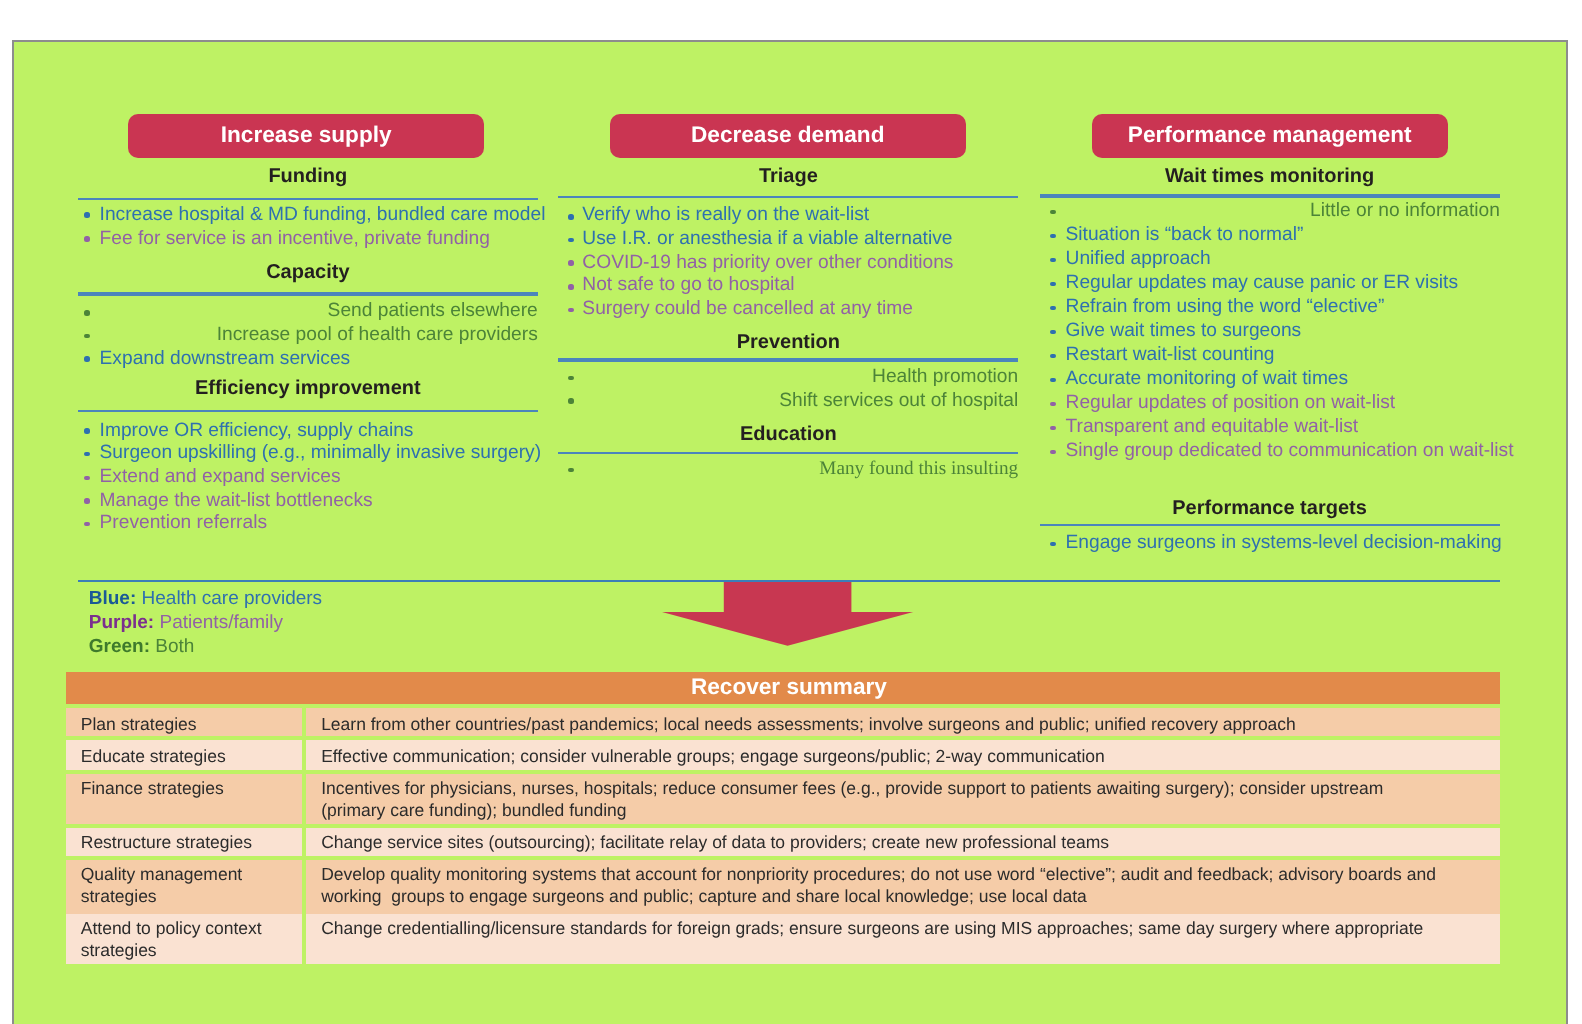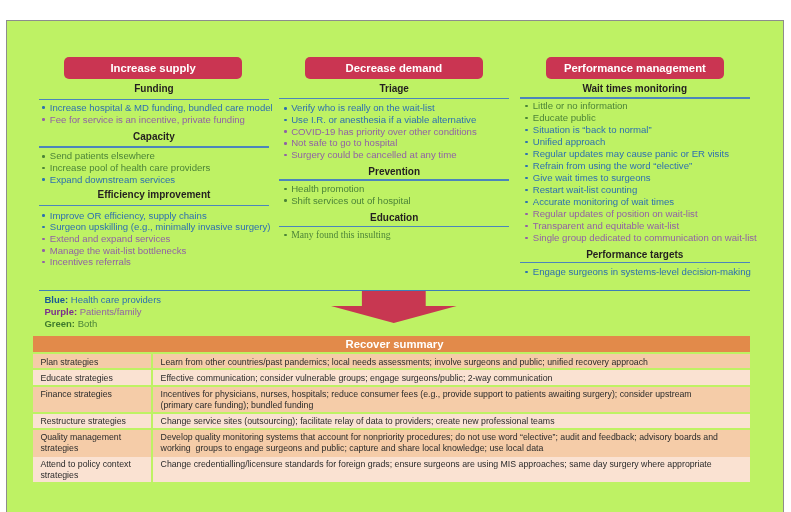--- a/index.html
+++ b/index.html
@@ -15,21 +15,21 @@
             color:#ffffff;font-weight:bold;font-size:11.3px;display:flex;
             align-items:center;justify-content:center;}
   .sec-head{position:absolute;font-weight:bold;font-size:10.0px;color:#231f20;
             text-align:center;left:0;right:0;height:11px;line-height:11px;}
   .rule{position:absolute;height:1.4px;background:#4b85bc;left:0;right:0;}
   ul.items{list-style:none;margin:0;padding:0;position:absolute;left:0;right:0;}
   ul.items li{font-size:9.6px;position:relative;white-space:nowrap;}
   ul.items li .bul{position:absolute;top:50%;margin-top:-1.25px;
                    width:2.5px;height:2.5px;
                    border-radius:50%;background:currentColor;font-size:0;}
-  .c-blue{color:#2e70b0;} .c-purple{color:#9161a6;} .c-green{color:#4c8438;}
+  .c-blue{color:#2e70b0;} .c-purple{color:#9161a6;} .c-green{color:#4c8438;text-align:right;}
 
   #legend{position:absolute;}
   #legend .lrule{position:absolute;height:1.2px;background:#3b7eb8;left:0;right:0;top:0;z-index:5;}
   #legend .lrow{position:absolute;font-size:9.5px;line-height:11.7px;white-space:nowrap;left:0;}
   #legend .lrow b{font-weight:bold;}
   .lb-blue{color:#1a5a96;} .lb-purple{color:#7b2f8e;} .lb-green{color:#3e7a2c;}
 
   #arrow{position:absolute;}
   #summary{position:absolute;}
   #summary .shead{position:absolute;left:0;right:0;background:#e28a4a;color:#ffffff;
@@ -67,21 +67,21 @@
     </ul>
   </div>
   <div class="sec" style="position:absolute;left:0;right:0;top:0;">
     <div class="sec-head" style="top:168.10px;">Efficiency improvement</div>
     <div class="rule" style="top:183.70px;"></div>
     <ul class="items" style="top:188.66px;line-height:11.65px;">
       <li class="c-blue" style="padding-left:10.80px;"><span class="bul" style="left:3.35px;"></span><span>Improve OR efficiency, supply chains</span></li>
       <li class="c-blue" style="padding-left:10.80px;"><span class="bul" style="left:3.35px;"></span><span>Surgeon upskilling (e.g., minimally invasive surgery)</span></li>
       <li class="c-purple" style="padding-left:10.80px;"><span class="bul" style="left:3.35px;"></span><span>Extend and expand services</span></li>
       <li class="c-purple" style="padding-left:10.80px;"><span class="bul" style="left:3.35px;"></span><span>Manage the wait-list bottlenecks</span></li>
-      <li class="c-purple" style="padding-left:10.80px;"><span class="bul" style="left:3.35px;"></span><span>Incentives referrals</span></li>
+      <li class="c-purple" style="padding-left:10.80px;"><span class="bul" style="left:3.35px;"></span><span>Prevention referrals</span></li>
     </ul>
   </div>
 </div>
 <div class="col" style="left:272.4px;top:0;width:229.8px;height:262px;">
   <div class="coltitle" style="left:25.6px;top:36.0px;width:178.0px;">Decrease demand</div>
   <div class="sec" style="position:absolute;left:0;right:0;top:0;">
     <div class="sec-head" style="top:61.60px;">Triage</div>
     <div class="rule" style="top:76.80px;"></div>
     <ul class="items" style="top:81.44px;line-height:11.67px;">
       <li class="c-blue" style="padding-left:11.90px;"><span class="bul" style="left:5.05px;"></span><span>Verify who is really on the wait-list</span></li>
@@ -107,21 +107,20 @@
     </ul>
   </div>
 </div>
 <div class="col" style="left:512.7px;top:0;width:230.4px;height:262px;">
   <div class="coltitle" style="left:26.2px;top:36.0px;width:178.2px;">Performance management</div>
   <div class="sec" style="position:absolute;left:0;right:0;top:0;">
     <div class="sec-head" style="top:62.10px;">Wait times monitoring</div>
     <div class="rule" style="top:76.30px;"></div>
     <ul class="items" style="top:78.78px;line-height:12.00px;">
       <li class="c-green" style="padding-left:13.20px;"><span class="bul" style="left:5.45px;"></span><span>Little or no information</span></li>
-      <li class="c-green" style="padding-left:13.20px;"><span class="bul" style="left:5.45px;"></span><span>Educate public</span></li>
       <li class="c-blue" style="padding-left:13.20px;"><span class="bul" style="left:5.45px;"></span><span>Situation is “back to normal”</span></li>
       <li class="c-blue" style="padding-left:13.20px;"><span class="bul" style="left:5.45px;"></span><span>Unified approach</span></li>
       <li class="c-blue" style="padding-left:13.20px;"><span class="bul" style="left:5.45px;"></span><span>Regular updates may cause panic or ER visits</span></li>
       <li class="c-blue" style="padding-left:13.20px;"><span class="bul" style="left:5.45px;"></span><span>Refrain from using the word “elective”</span></li>
       <li class="c-blue" style="padding-left:13.20px;"><span class="bul" style="left:5.45px;"></span><span>Give wait times to surgeons</span></li>
       <li class="c-blue" style="padding-left:13.20px;"><span class="bul" style="left:5.45px;"></span><span>Restart wait-list counting</span></li>
       <li class="c-blue" style="padding-left:13.20px;"><span class="bul" style="left:5.45px;"></span><span>Accurate monitoring of wait times</span></li>
       <li class="c-purple" style="padding-left:13.20px;"><span class="bul" style="left:5.45px;"></span><span>Regular updates of position on wait-list</span></li>
       <li class="c-purple" style="padding-left:13.20px;"><span class="bul" style="left:5.45px;"></span><span>Transparent and equitable wait-list</span></li>
       <li class="c-purple" style="padding-left:13.20px;"><span class="bul" style="left:5.45px;"></span><span>Single group dedicated to communication on wait-list</span></li>

